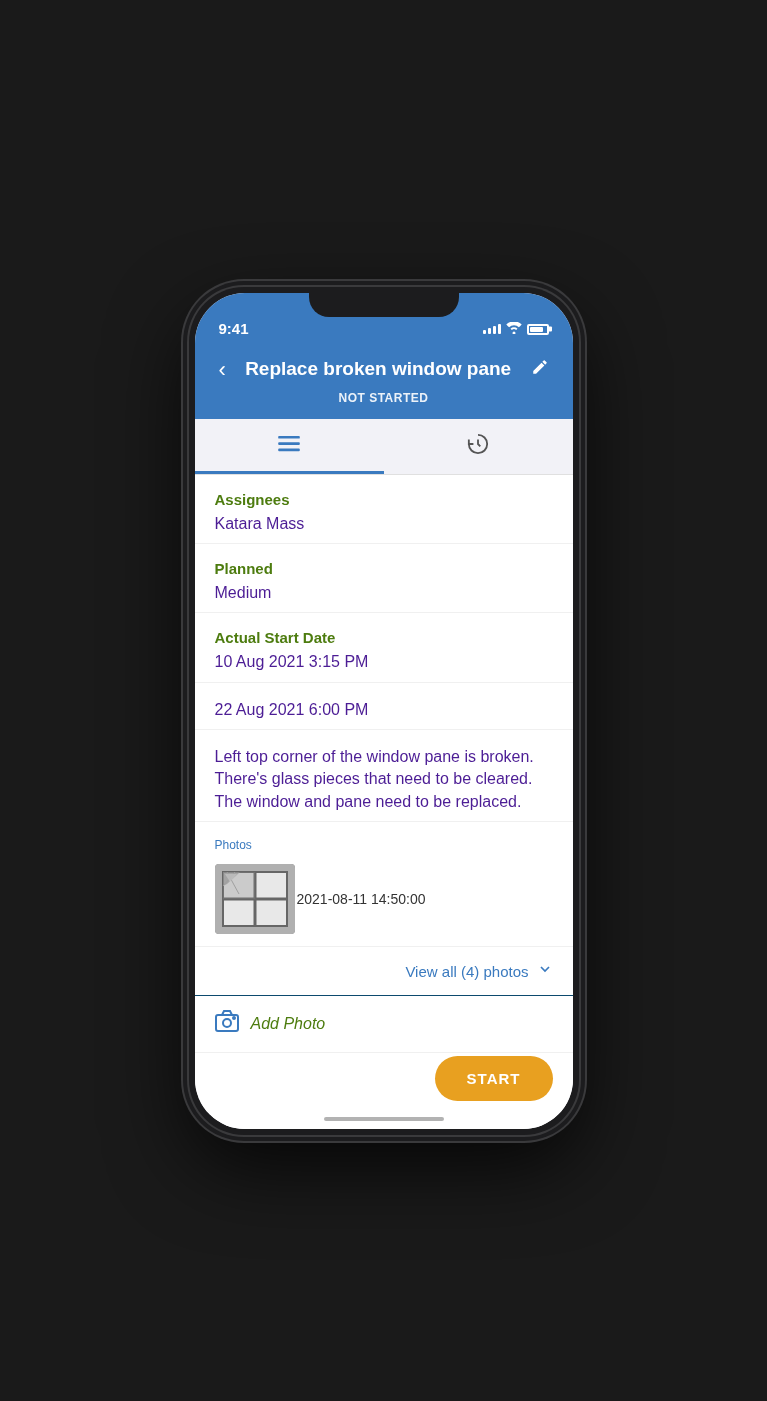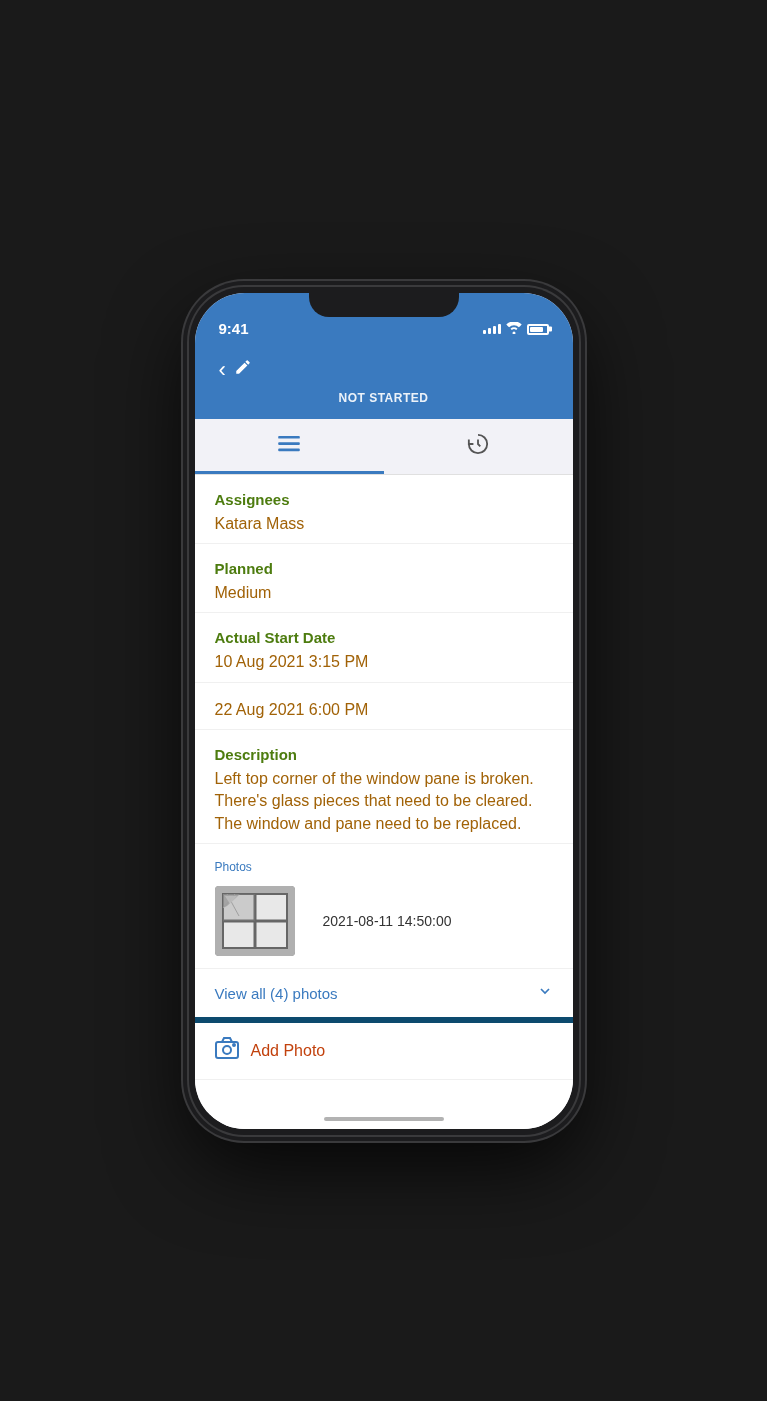--- a/index.html
+++ b/index.html
@@ -240,42 +240,42 @@
     }
 
     .field-label {
       color: #4d7c0f;
       font-size: 15px;
       font-weight: 700;
       margin-bottom: 5px;
     }
 
     .field-value {
-      color: #a16207;
+      color: #4c1d95;
       font-size: 16px;
       line-height: 1.4;
     }
 
     
     .photos-section {
       padding: 16px 20px 12px;
       border-bottom: 1px solid #f0f0f0;
     }
 
     .photos-label {
       color: #3a7abf;
       font-size: 12px;
       font-weight: 500;
       margin-bottom: 12px;
     }
 
     .photo-row {
       display: flex;
       align-items: center;
-      gap: 28px;
+      gap: 2px;
     }
 
     .photo-thumb {
       width: 80px;
       height: 70px;
       background: #888;
       border-radius: 4px;
       overflow: hidden;
       flex-shrink: 0;
       position: relative;
@@ -283,24 +283,25 @@
 
     
     .photo-timestamp {
       color: #333;
       font-size: 14px;
     }
 
     .view-all-row {
       display: flex;
       align-items: center;
-      justify-content: space-between;
+      justify-content: flex-end;
       padding: 14px 20px;
-      border-bottom: 6px solid #0c4a6e;
+      border-bottom: 1px solid #0c4a6e;
       cursor: pointer;
+      gap: 8px;
     }
 
     .view-all-text {
       color: #3a7abf;
       font-size: 15px;
       font-weight: 500;
     }
 
     .chevron-down {
       color: #3a7abf;
@@ -315,23 +316,24 @@
       border-bottom: 1px solid #f0f0f0;
       cursor: pointer;
     }
 
     .camera-icon {
       color: #3a7abf;
       font-size: 22px;
     }
 
     .add-photo-text {
-      color: #c2410c;
+      color: #4d7c0f;
       font-size: 16px;
       font-weight: 500;
+      font-style: italic;
     }
 
     .comments-section {
       padding: 16px 20px 8px;
     }
 
     .comments-label {
       color: #3a7abf;
       font-size: 14px;
       font-weight: 500;
@@ -392,20 +394,21 @@
         </span>
         <div class="battery-icon">
           <div class="battery-fill"></div>
         </div>
       </div>
     </div>
 
     <div class="header">
       <div class="header-row">
         <span class="back-btn">‹</span>
+        <span class="header-title">Replace broken window pane</span>
         <span class="edit-btn">
           <svg width="18" height="18" viewBox="0 0 24 24" fill="white">
             <path d="M3 17.25V21h3.75L17.81 9.94l-3.75-3.75L3 17.25zM20.71 7.04a1 1 0 0 0 0-1.41l-2.34-2.34a1 1 0 0 0-1.41 0l-1.83 1.83 3.75 3.75 1.83-1.83z"></path>
           </svg>
         </span>
       </div>
       <span class="header-status">NOT STARTED</span>
     </div>
 
     <div class="tab-bar">
@@ -444,21 +447,20 @@
       <div class="field-section">
         <div class="field-label">Actual Start Date</div>
         <div class="field-value">10 Aug 2021 3:15 PM</div>
       </div>
 
       <div class="field-section">
         <div class="field-value">22 Aug 2021 6:00 PM</div>
       </div>
 
       <div class="field-section">
-        <div class="field-label">Description</div>
         <div class="field-value">Left top corner of the window pane is broken. There's glass pieces that need to be cleared. The window and pane need to be replaced.</div>
       </div>
 
       <div class="photos-section">
         <div class="photos-label">Photos</div>
         <div class="photo-row">
           <div class="photo-thumb">
             <svg width="80" height="70" viewBox="0 0 80 70" xmlns="http://www.w3.org/2000/svg">
               <rect width="80" height="70" fill="#b0b0b0"></rect>
 
@@ -498,17 +500,20 @@
             <path d="M7 5l2-4h6l2 4"></path>
             <circle cx="19" cy="8" r="1" fill="#3a7abf"></circle>
           </svg>
         </span>
         <span class="add-photo-text">Add Photo</span>
       </div>
 
 
     </div>
 
+    <div class="start-btn-container">
+      <button class="start-btn">START</button>
+    </div>
 
     <div class="home-indicator"></div>
 
   </div>
 </div>
 
 </body></html>

